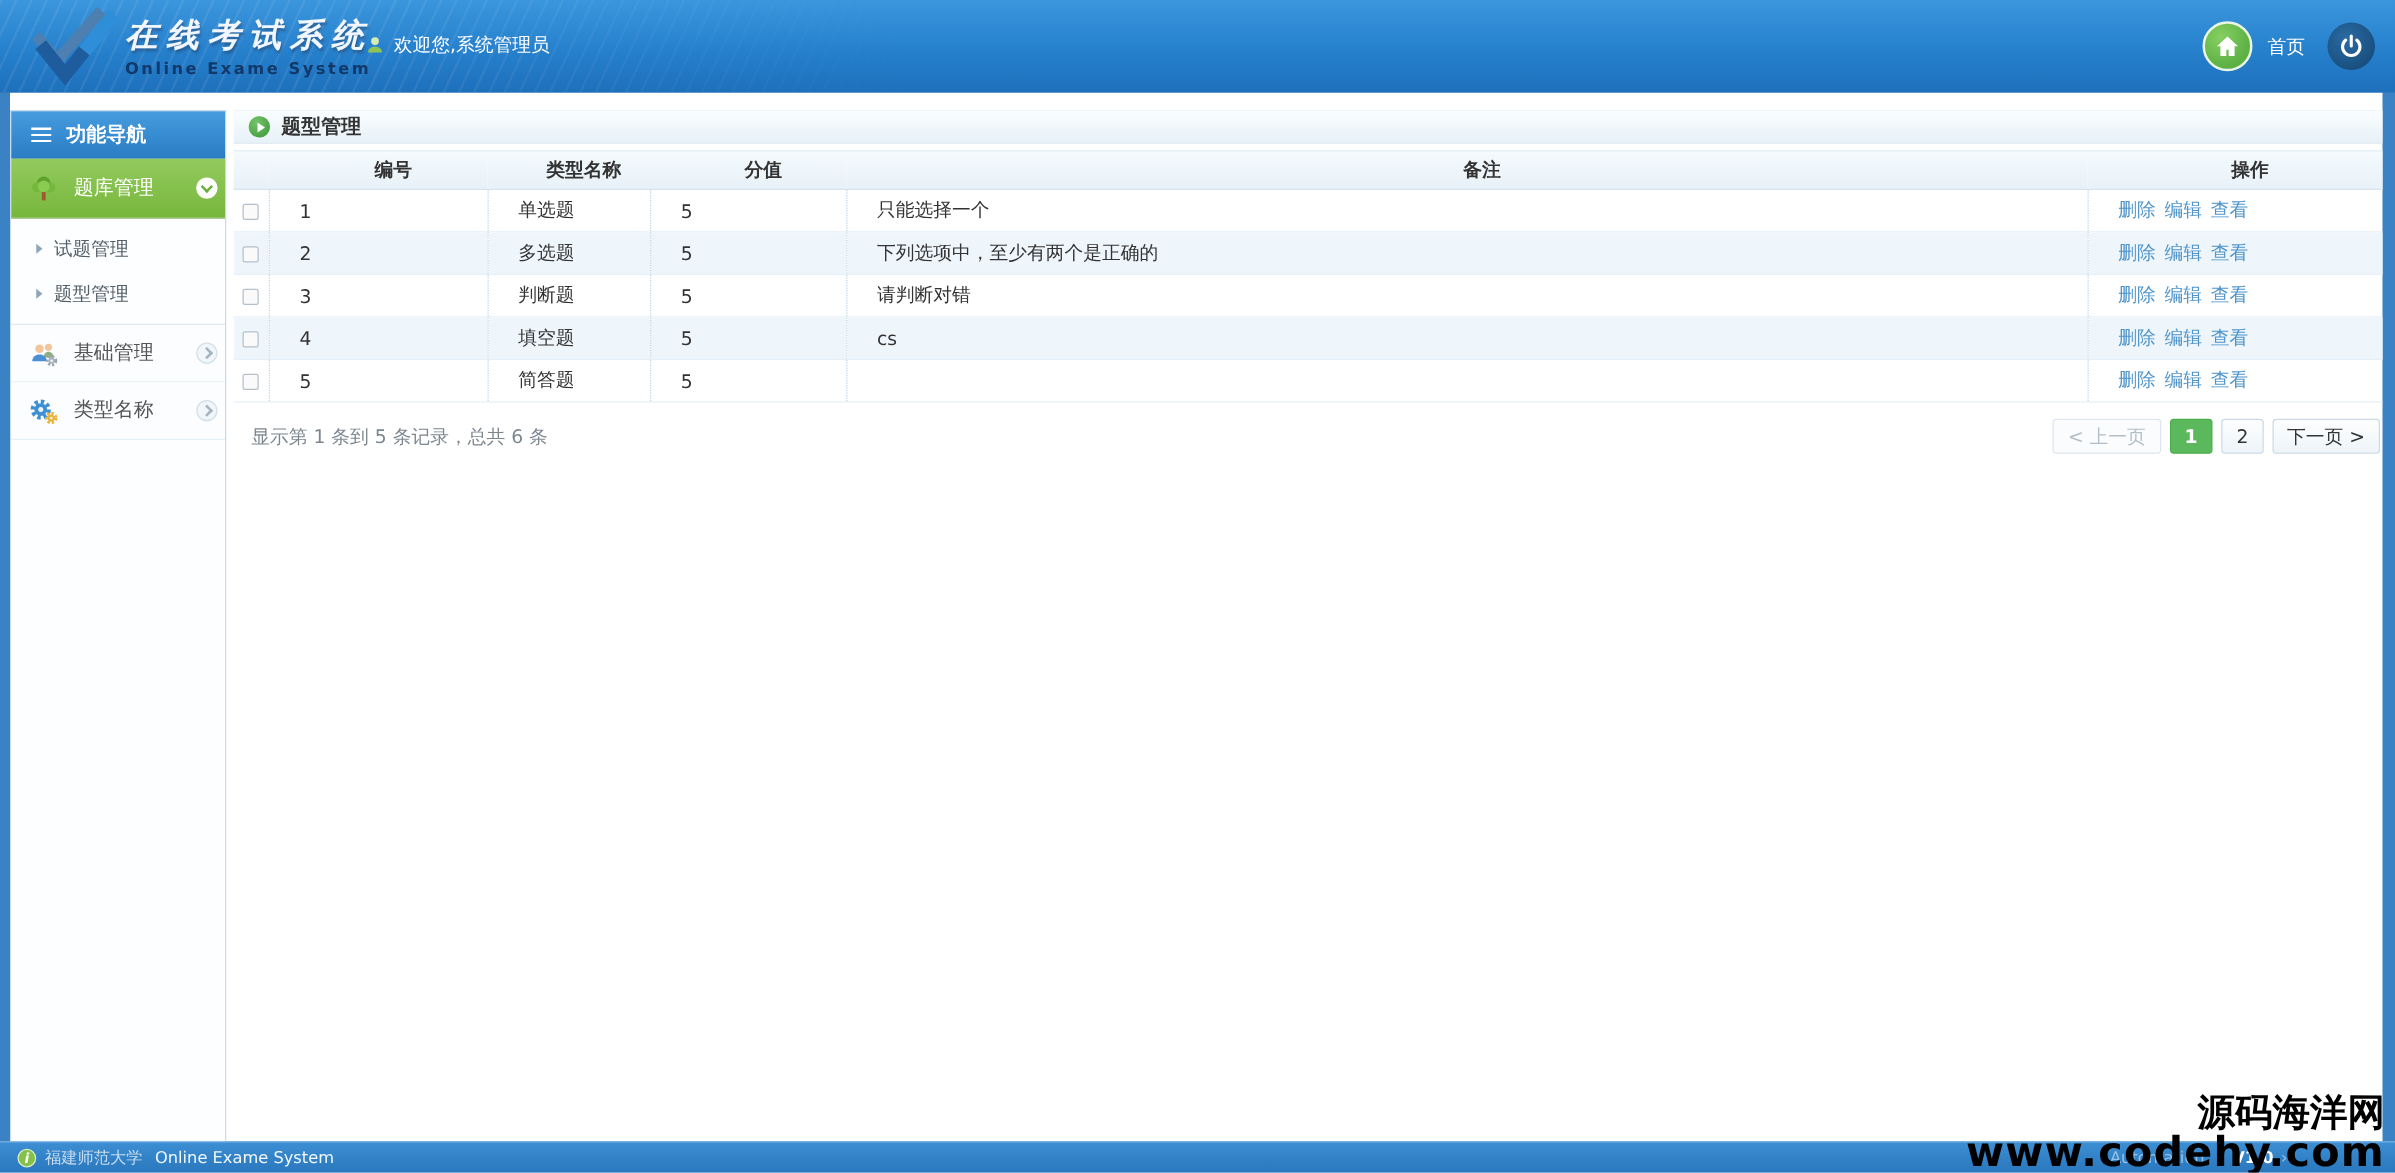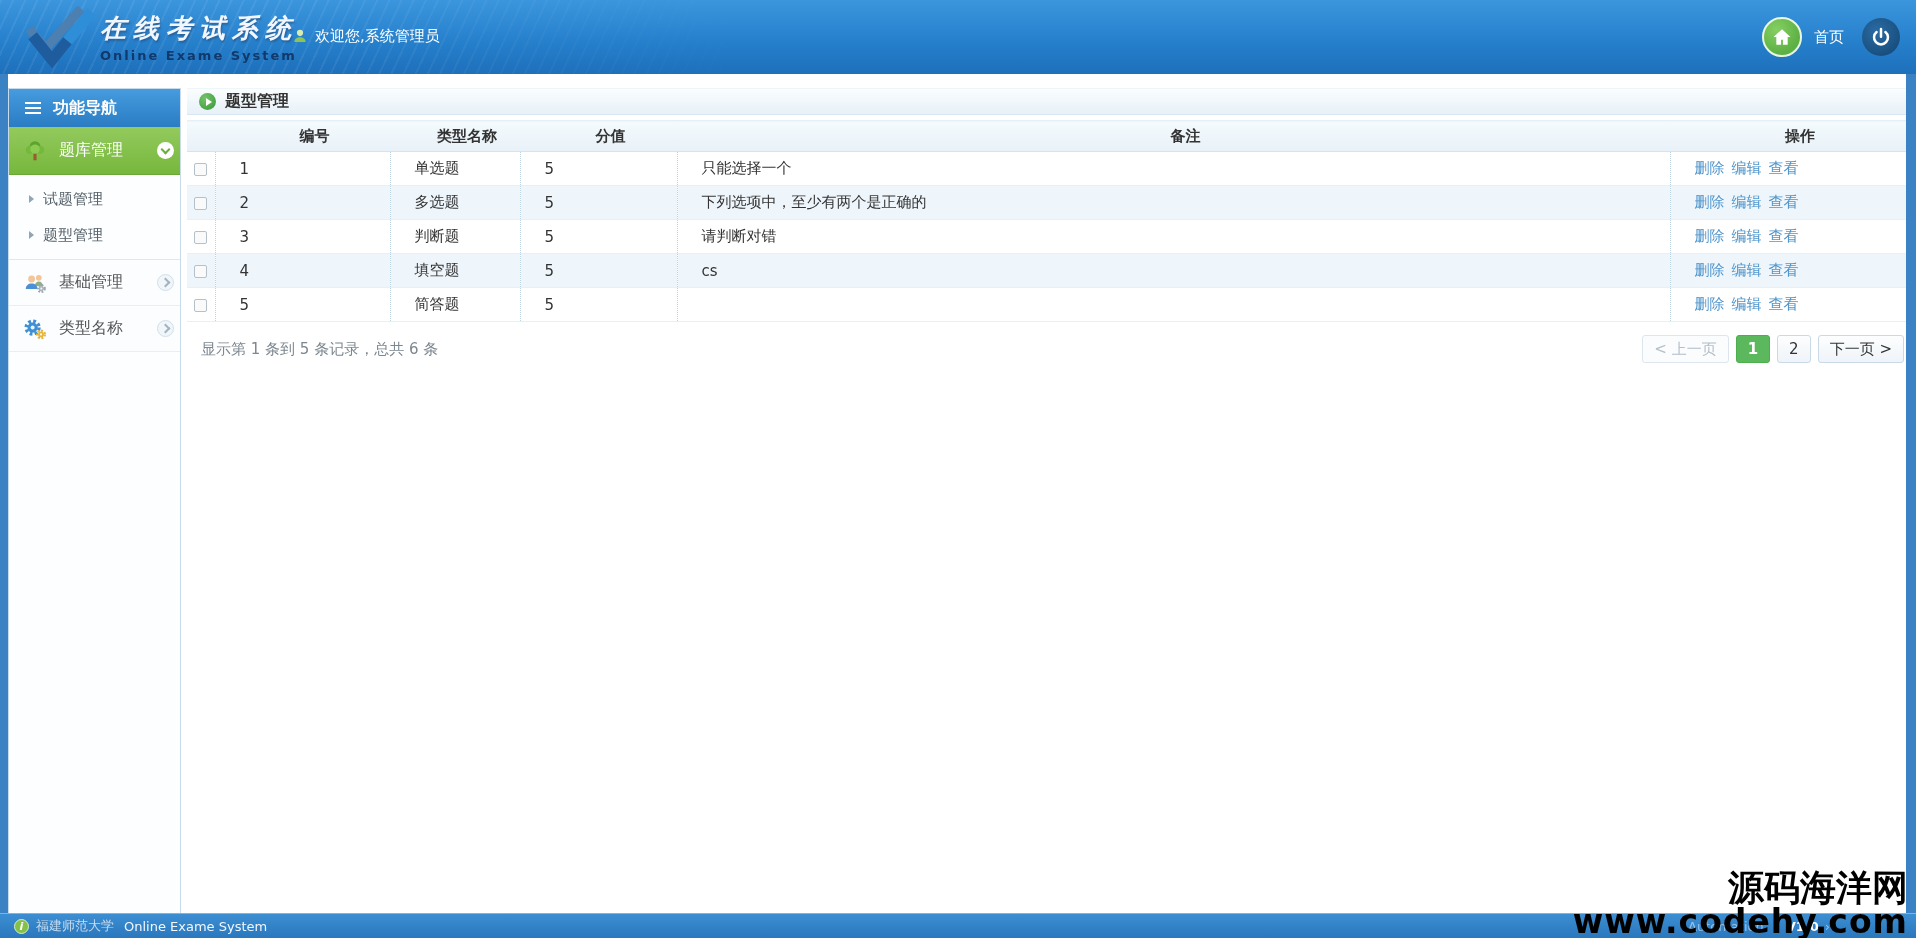--- a/index.html
+++ b/index.html
@@ -126,21 +126,21 @@
   .f-univ { color:#c6dcef; font-size:13px; margin:0 10px 0 7px; }
   .f-sys { color:#f0f7fd; font-size:13px; }
   .f-right { margin-left:auto; padding-right:72px; font-size:13px; display:flex; gap:6px; align-items:center; }
   .f-ver-label { color:#93c2e8; }
   .f-ver { color:#fff; font-weight:bold;padding-left:16px; }
   .f-arrow { color:#93c2e8; }
 
   
   .watermark { position:absolute; right:8px; bottom:1px; z-index:50; text-align:right;
     color:#000; line-height:.95; pointer-events:none; }
-  .wm1 { font-size:36px; font-weight:600; }
+  .wm1 { font-size:30px; font-weight:600; }
   .wm2 { font-size:33px; font-weight:600; letter-spacing:1px; }
 </style>
 </head>
 <body>
 
 <div id="app">
 
   <div class="topbar">
     <div class="logo">
       <svg class="logo-mark" viewBox="0 0 76 62">

